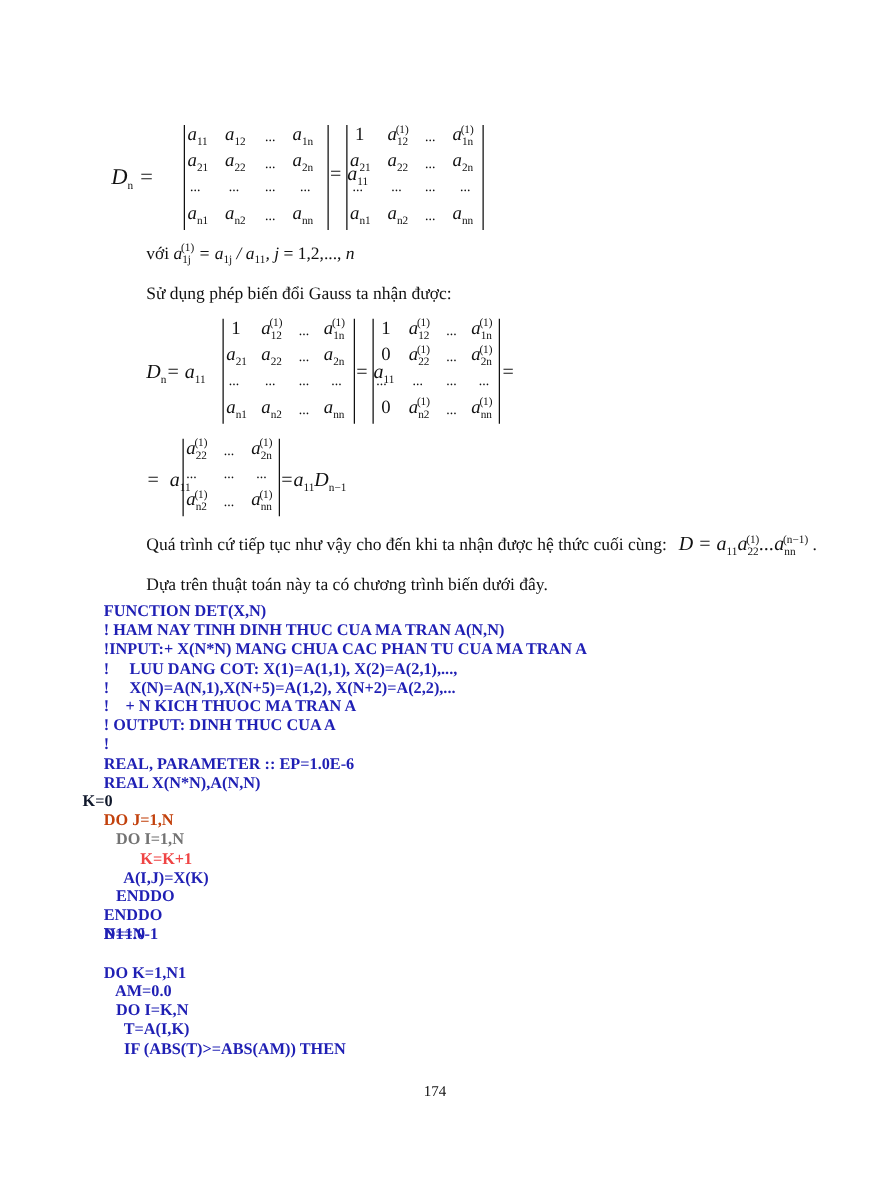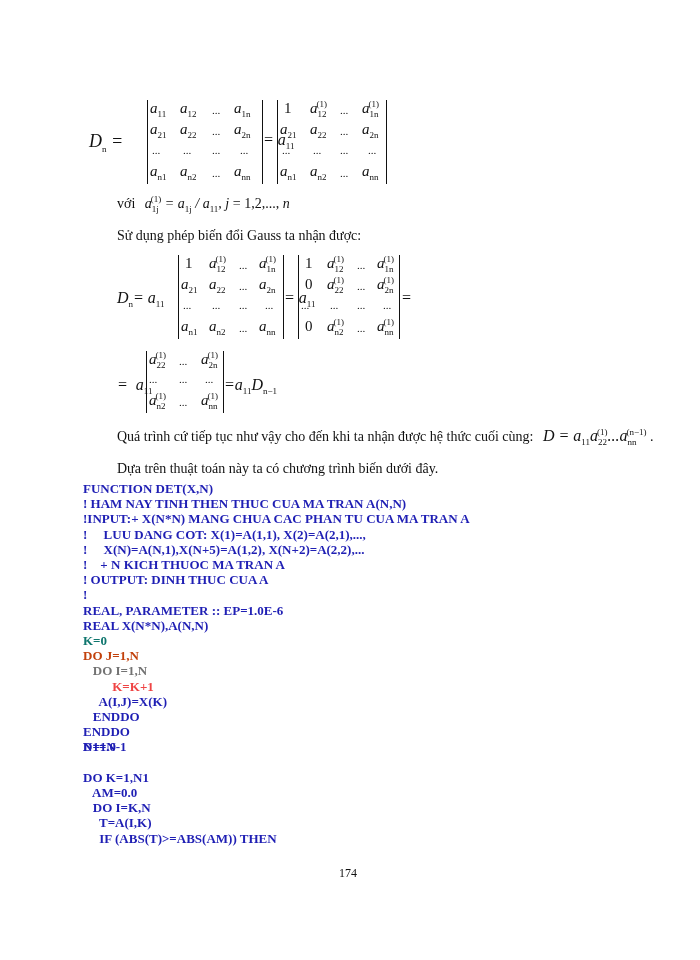--- a/index.html
+++ b/index.html
@@ -56,21 +56,21 @@
     <span class="cell dots" style="left:90px;top:44px;">...</span>
     <span class="cell" style="left:2px;top:63px;">a<sub>n1</sub></span>
     <span class="cell" style="left:32px;top:63px;">a<sub>n2</sub></span>
     <span class="cell dots" style="left:62px;top:67px;">...</span>
     <span class="cell" style="left:84px;top:63px;">a<sub>nn</sub></span>
   </div>
 </div>
 
 <div class="txt" style="left:117px;top:196px;">
   <span>với</span>
-  <span class="it" style="margin-left:6px;">a<sub>1j</sub><sup style="margin-left:-8px;">(1)</sup> = a<sub>1j</sub> / a<sub>11</sub>, j</span> = 1,2,..., <span class="it">n</span>
+  <span class="it" style="margin-left:0;">a<sub>1j</sub><sup style="margin-left:-8px;">(1)</sup> = a<sub>1j</sub> / a<sub>11</sub>, j</span> = 1,2,..., <span class="it">n</span>
 </div>
 
 <div class="txt" style="left:117px;top:228px;">Sử dụng phép biến đổi Gauss ta nhận được:</div>
 
 <div>
   <span class="abs it" style="left:117px;top:289px;font-size:16px;">D<sub>n</sub>= a<sub>11</sub></span>
   <div class="mat" style="left:178px;top:255px;width:104px;height:84px;">
     <span class="cell up" style="left:6px;top:0px;">1</span>
     <span class="cell" style="left:30px;top:0px;">a<sub>12</sub><sup style="margin-left:-10px;">(1)</sup></span>
     <span class="cell dots" style="left:60px;top:4px;">...</span>
@@ -128,30 +128,30 @@
 
 <div class="txt" style="left:117px;top:427px;">
   <span>Quá trình cứ tiếp tục như vậy cho đến khi ta nhận được hệ thức cuối cùng:</span>
   <span class="it" style="font-size:16px;margin-left:6px;">D = a<sub>11</sub>a<sub>22</sub><sup style="margin-left:-10px;">(1)</sup>...a<sub>nn</sub><sup style="margin-left:-10px;">(n−1)</sup></span> .
 </div>
 
 <div class="txt" style="left:117px;top:461px;">Dựa trên thuật toán này ta có chương trình biến dưới đây.</div>
 
 <div id="code-block">
     <div class="code" style="left: 83px; top: 481px; color: rgb(31, 31, 180);">FUNCTION DET(X,N)</div>
-    <div class="code" style="left: 83px; top: 496.2px; color: rgb(31, 31, 180);">! HAM NAY TINH THEN THUC CUA MA TRAN A(N,N)</div>
+    <div class="code" style="left: 83px; top: 496.2px; color: rgb(31, 31, 180);">! HAM NAY TINH DINH THUC CUA MA TRAN A(N,N)</div>
     <div class="code" style="left: 83px; top: 511.4px; color: rgb(31, 31, 180);">!INPUT:+ X(N*N) MANG CHUA CAC PHAN TU CUA MA TRAN A</div>
     <div class="code" style="left: 83px; top: 526.6px; color: rgb(31, 31, 180);">!     LUU DANG COT: X(1)=A(1,1), X(2)=A(2,1),...,</div>
     <div class="code" style="left: 83px; top: 541.8px; color: rgb(31, 31, 180);">!     X(N)=A(N,1),X(N+5)=A(1,2), X(N+2)=A(2,2),...</div>
     <div class="code" style="left: 83px; top: 557px; color: rgb(31, 31, 180);">!    + N KICH THUOC MA TRAN A</div>
     <div class="code" style="left: 83px; top: 572.2px; color: rgb(31, 31, 180);">! OUTPUT: DINH THUC CUA A</div>
     <div class="code" style="left: 83px; top: 587.4px; color: rgb(31, 31, 180);">!</div>
     <div class="code" style="left: 83px; top: 602.6px; color: rgb(31, 31, 180);">REAL, PARAMETER :: EP=1.0E-6</div>
     <div class="code" style="left: 83px; top: 617.8px; color: rgb(31, 31, 180);">REAL X(N*N),A(N,N)</div>
-    <div class="code" style="left: 83px; top: 633px; color: #0f766e;">K=0</div>
+    <div class="code" style="left: 66px; top: 633px; color: #0f172a;">K=0</div>
     <div class="code" style="left: 83px; top: 648.2px; color: #c2410c;">DO J=1,N</div>
     <div class="code" style="left: 83px; top: 663.4px; color: #737373;">   DO I=1,N</div>
     <div class="code" style="left: 96px; top: 678.6px; color: #ef4444;">     K=K+1</div>
     <div class="code" style="left: 83px; top: 693.8px; color: rgb(31, 31, 180);">     A(I,J)=X(K)</div>
     <div class="code" style="left: 83px; top: 709px; color: rgb(31, 31, 180);">   ENDDO</div>
     <div class="code" style="left: 83px; top: 724.2px; color: rgb(31, 31, 180);">ENDDO</div>
     <div class="code" style="left: 83px; top: 739.4px; color: rgb(31, 31, 180);">D=1.0</div>
     <div class="code" style="left: 83px; top: 739px; color: rgb(31, 31, 180);">N1=N-1</div>
     <div class="code" style="left: 83px; top: 769.8px; color: rgb(31, 31, 180);">DO K=1,N1</div>
     <div class="code" style="left: 83px; top: 785px; color: rgb(31, 31, 180);">   AM=0.0</div>

